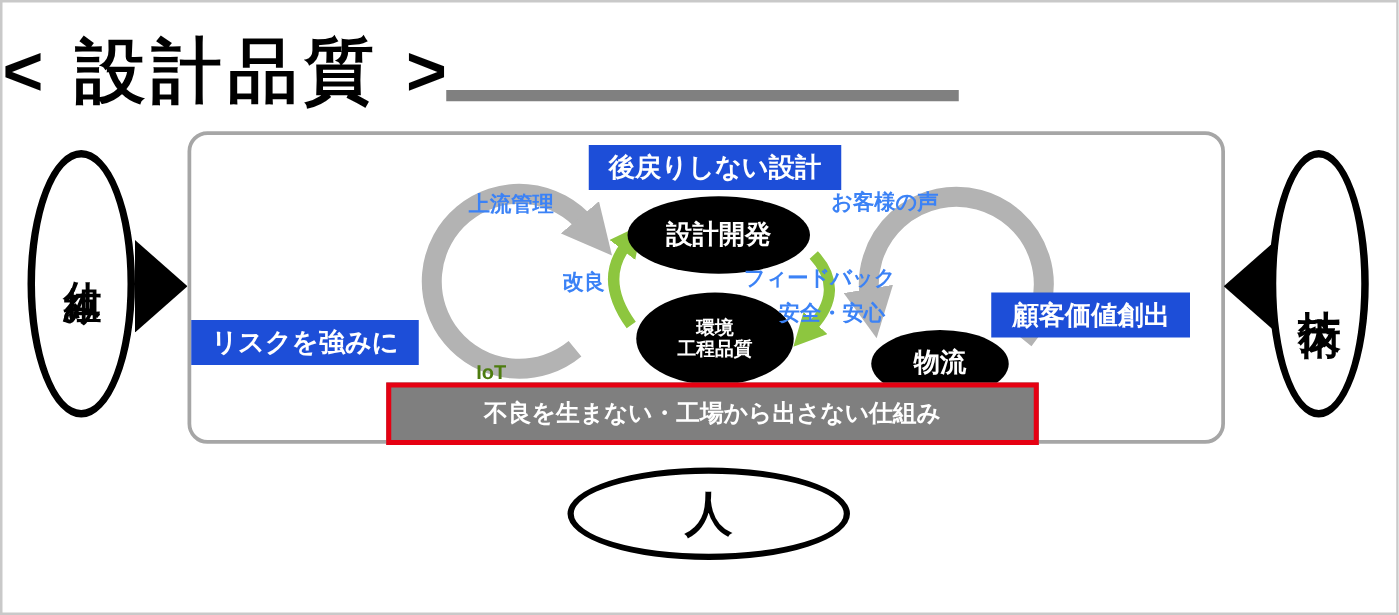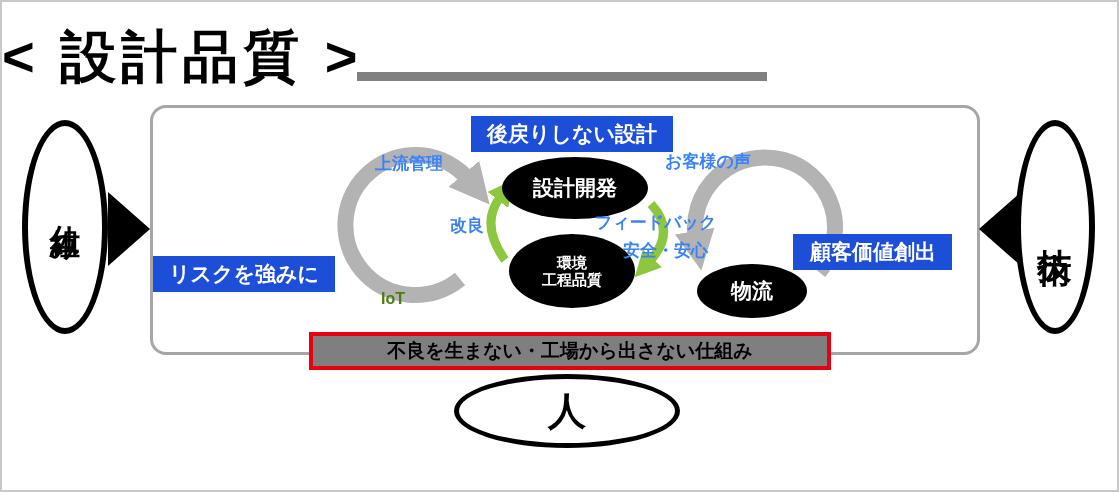--- a/index.html
+++ b/index.html
@@ -43,22 +43,22 @@
   .flow-safety{left:470px;top:131px;}
   .flow-iot{left:228px;top:170px;color:#4d7c0f;font-size:16px;margin-top:12px;}
   .glabel{
     position:absolute;background:#1d4ed8;color:#fff;font-weight:bold;
     font-size:21px;padding:4px 16px;z-index:3;white-space:nowrap;
   }
   .glabel-top{left:318px;top:8px;}
   .glabel-left{left:0;top:148px;}
   .glabel-right{left:640px;top:126px;padding-left:17px;}
   .banner{
-    position:absolute;left:156px;top:224px;width:522px;height:38px;
-    background:#7f7f7f;border:4px solid #e60012;color:#000000;font-weight:bold;
+    position:absolute;left:156px;top:198px;width:522px;height:50px;
+    background:#7f7f7f;border:4px solid #e60012;color:#ffffff;font-weight:bold;
     font-size:19px;display:flex;align-items:center;justify-content:center;
     box-sizing:border-box;z-index:3;white-space:nowrap;
   }
   .oval{
     position:absolute;border:6px solid #000;border-radius:50%;background:#fff;
     display:flex;align-items:center;justify-content:center;font-weight:bold;
     box-sizing:border-box;z-index:4;text-align:center;
   }
   .oval-left{left:20px;top:118px;width:86px;height:214px;font-size:30px;}
   .oval-right{left:1013px;top:118px;width:80px;height:214px;font-size:34px;}

